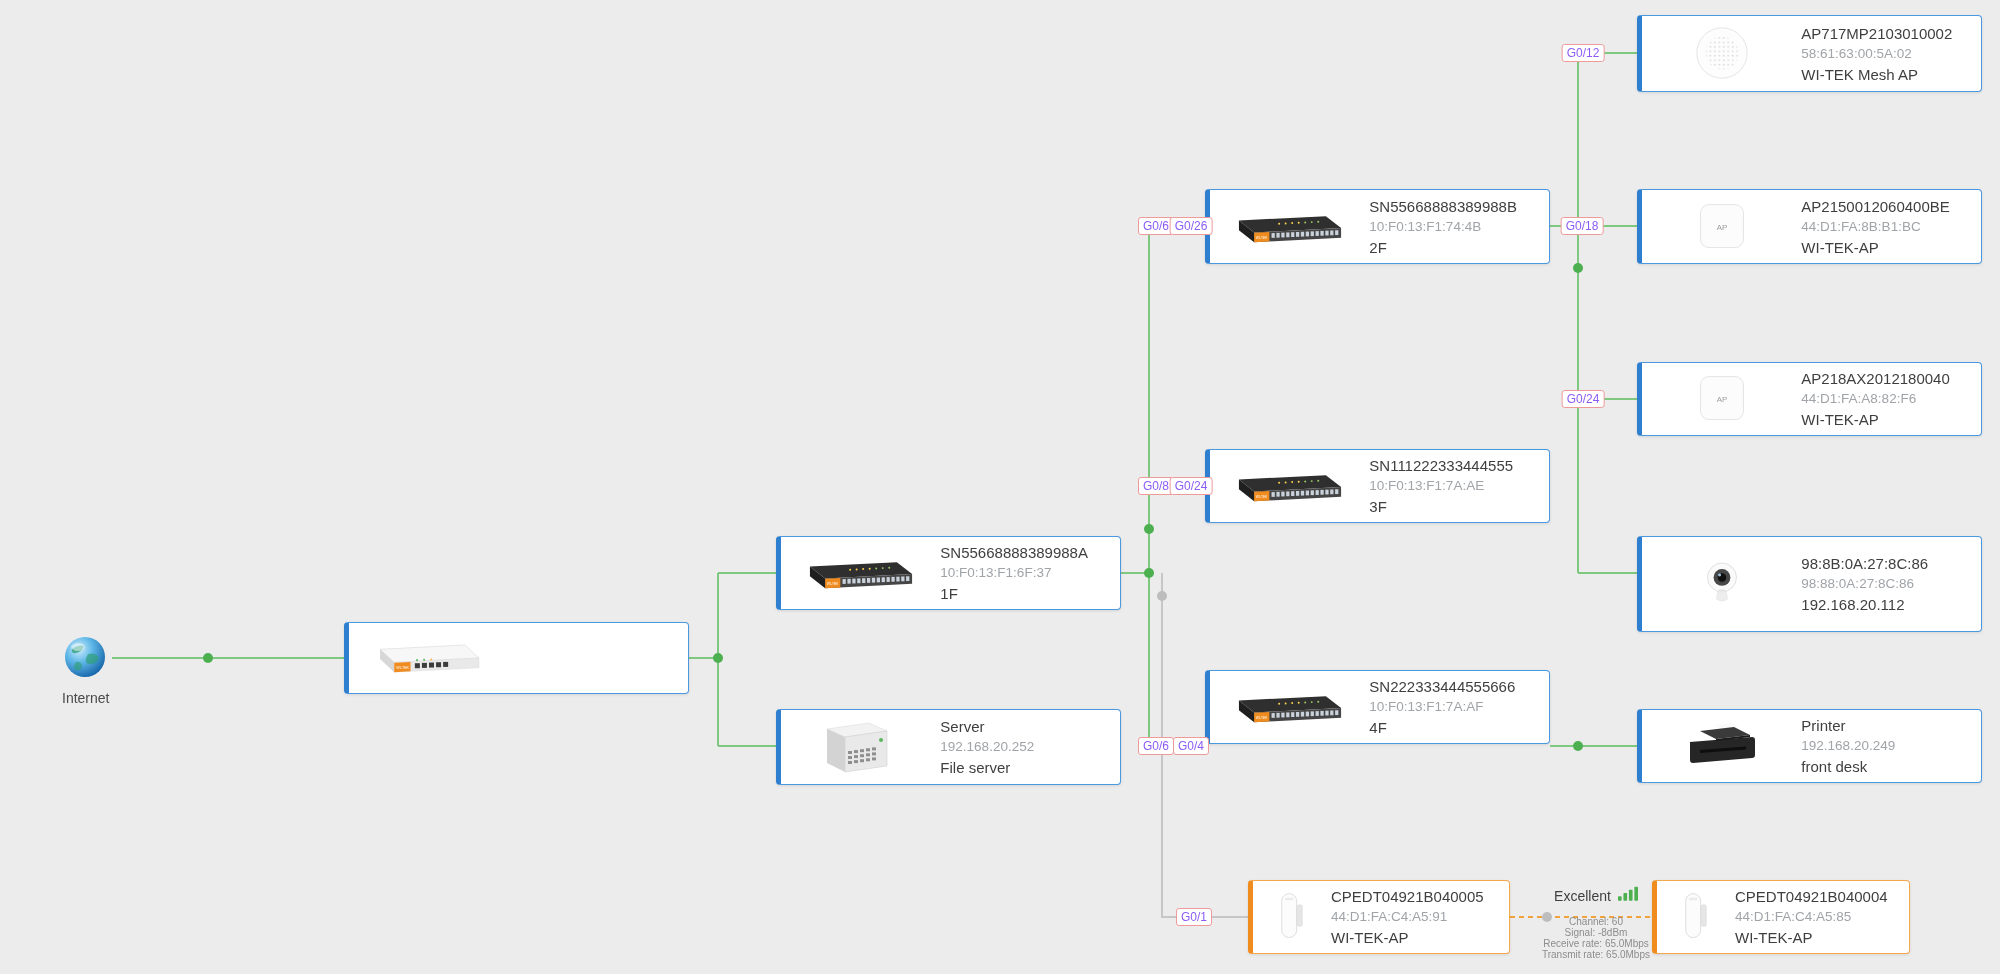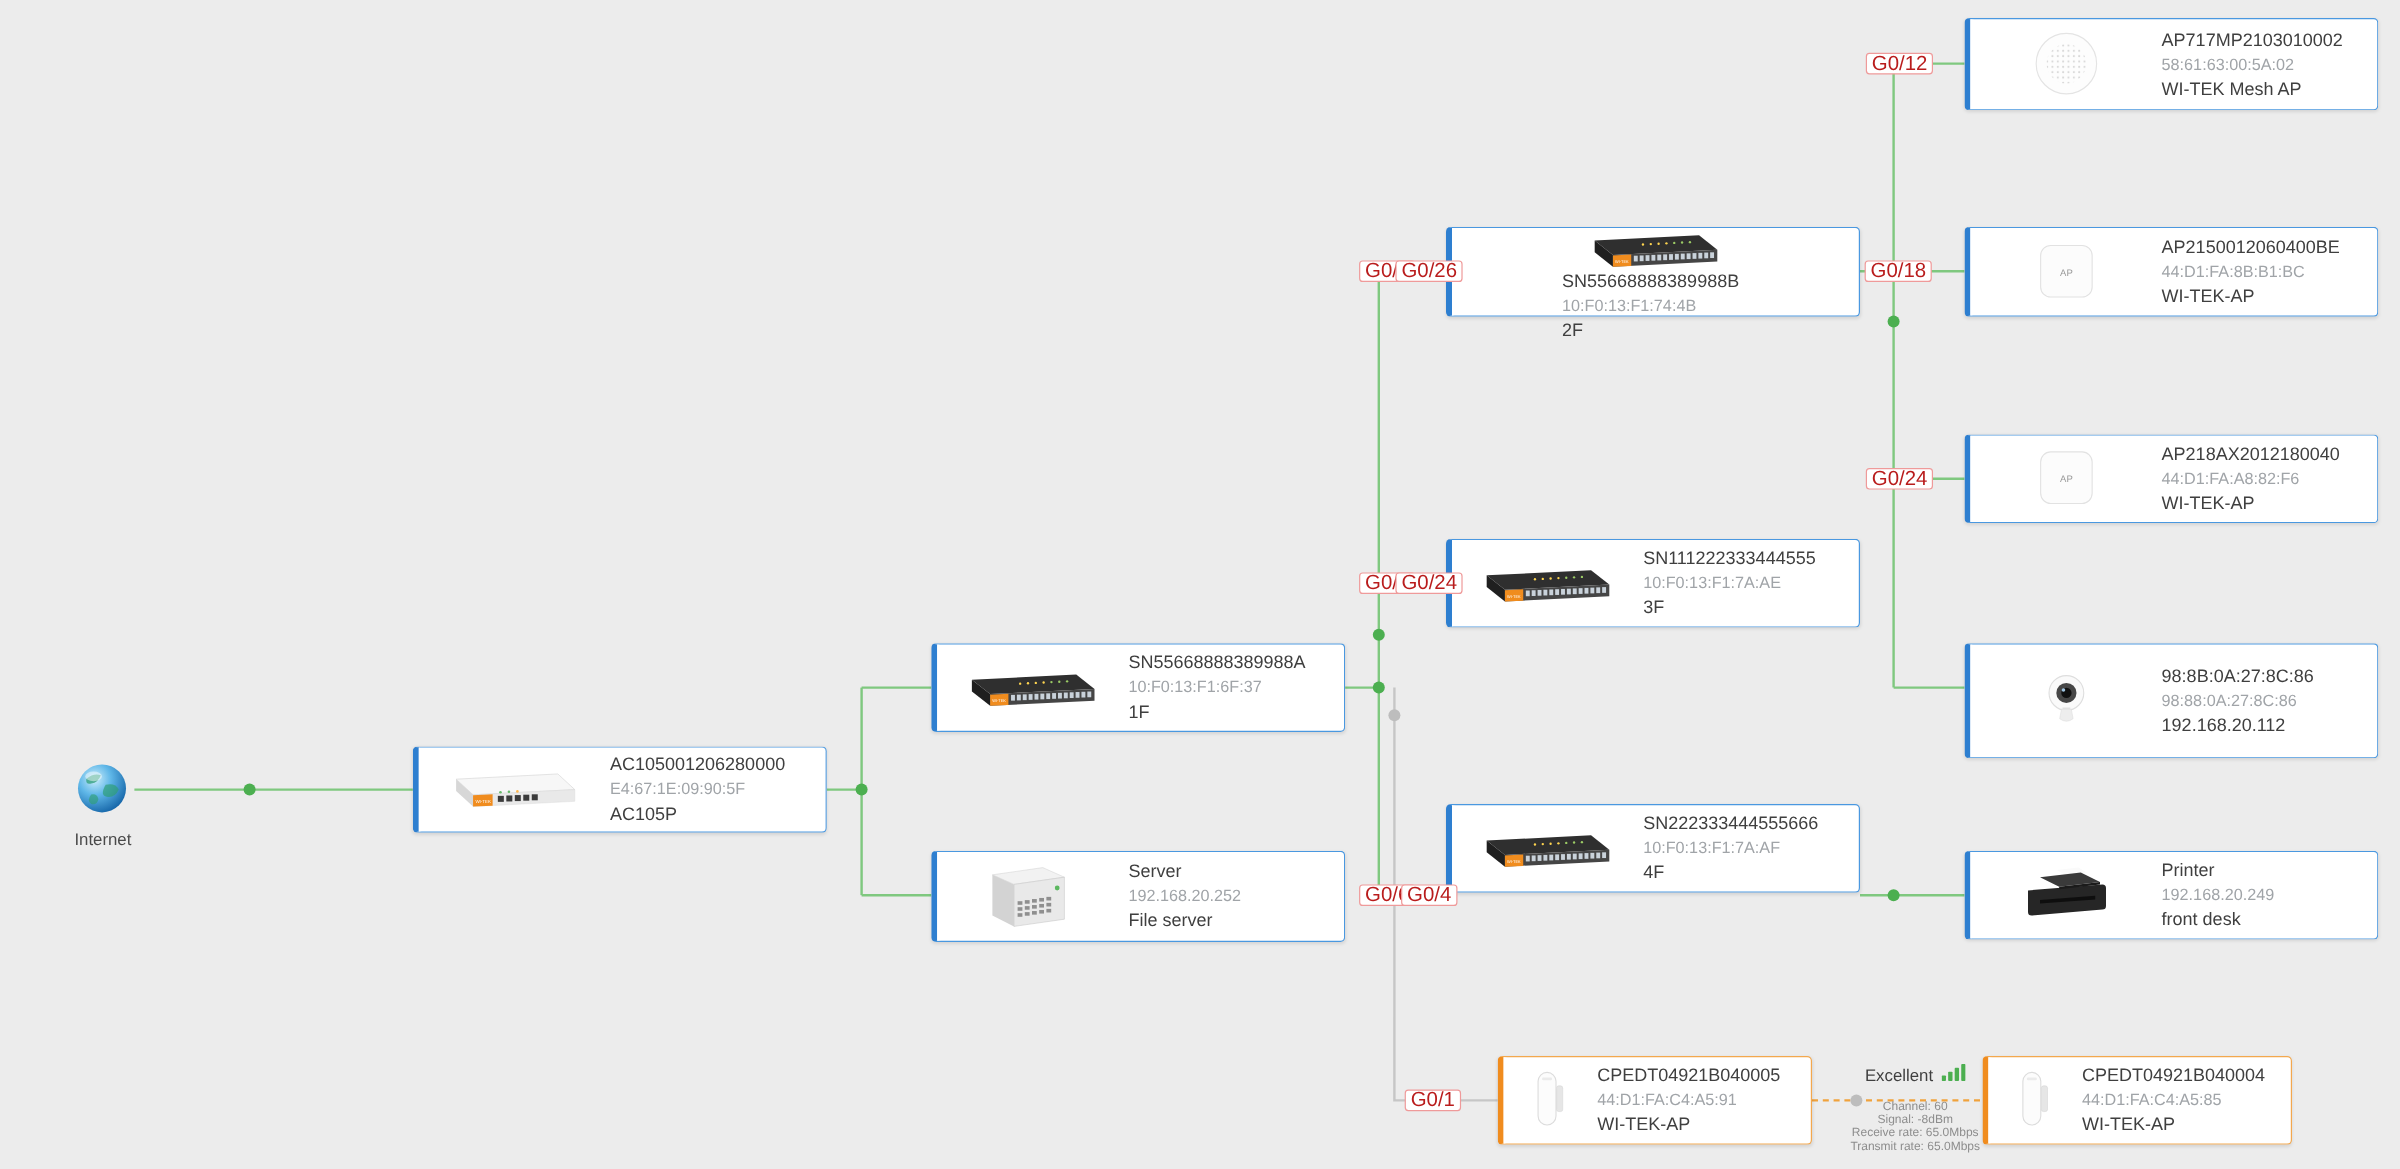--- a/index.html
+++ b/index.html
@@ -34,22 +34,22 @@
   .device-title{font-size:15px;color:#3f3f3f;line-height:21px;white-space:nowrap;overflow:hidden}
   .device-subtitle{font-size:13.5px;color:#a0a4a8;line-height:20px;white-space:nowrap;overflow:hidden}
   .device-label{font-size:15px;color:#3f3f3f;line-height:21px;white-space:nowrap;overflow:hidden}
 
   
   .port-badge{
     position:absolute;z-index:3;
     transform:translate(-50%,-50%);
     background:#fff;
     border:1px solid #ef9a9a;
-    color:#b91c1c;
-    font-size:17px;line-height:16px;
+    color:#8b5cf6;
+    font-size:12px;line-height:16px;
     padding:0 4px;border-radius:3px;
     white-space:nowrap;
   }
 
   
   .internet-node{position:absolute;left:62px;top:634px;width:46px;z-index:2;text-align:center;cursor:pointer}
   .internet-label{margin-top:6px;font-size:14px;color:#4a4a4a}
 
   
   .wireless-info{position:absolute;left:1596px;top:886px;transform:translateX(-50%);z-index:3;text-align:center;width:220px}
@@ -140,25 +140,20 @@
               <rect x="37" y="27.8" width="4.6" height="4.6"></rect>
               <rect x="43.5" y="27.5" width="4.6" height="4.6"></rect>
               <rect x="50" y="27.2" width="4.6" height="4.6"></rect>
               <rect x="56.5" y="26.9" width="4.6" height="4.6"></rect>
               <rect x="63" y="26.6" width="4.6" height="4.6"></rect>
             </g>
             <circle cx="39" cy="25" r="1" fill="#66bb6a"></circle>
             <circle cx="45.5" cy="24.7" r="1" fill="#66bb6a"></circle>
             <circle cx="52" cy="24.4" r="1" fill="#ffb74d"></circle>
           </svg>
-        </div>
-        <div class="device-text">
-          <div class="device-title">AC105001206280000</div>
-          <div class="device-subtitle">E4:67:1E:09:90:5F</div>
-          <div class="device-label">AC105P</div>
         </div>
       </div>
       <div class="device-card" style="left: 776px; top: 536px; width: 345px; height: 74px;">
         <div class="device-icon">
           <svg viewBox="0 0 100 46" width="112" height="50">
             <polygon points="3,17 83,13 97,24 17,28" fill="#2f2f2f"></polygon>
             <polygon points="17,28 97,24 97,33 17,37" fill="#454545"></polygon>
             <polygon points="3,17 17,28 17,37 3,26" fill="#1f1f1f"></polygon>
             <polygon points="17,28.4 31,27.7 31,36.4 17,37" fill="#f08c1e"></polygon>
             <text x="18.6" y="34.4" font-size="3" fill="#fff">WI-TEK</text>
@@ -222,21 +217,21 @@
               <rect x="61" y="39.4" width="4" height="3"></rect>
             </g>
           </svg>
         </div>
         <div class="device-text">
           <div class="device-title">Server</div>
           <div class="device-subtitle">192.168.20.252</div>
           <div class="device-label">File server</div>
         </div>
       </div>
-      <div class="device-card" style="left: 1205px; top: 189px; width: 345px; height: 75px; flex-direction: column;">
+      <div class="device-card" style="left: 1205px; top: 189px; width: 345px; height: 75px;">
         <div class="device-icon">
           <svg viewBox="0 0 100 46" width="112" height="50">
             <polygon points="3,17 83,13 97,24 17,28" fill="#2f2f2f"></polygon>
             <polygon points="17,28 97,24 97,33 17,37" fill="#454545"></polygon>
             <polygon points="3,17 17,28 17,37 3,26" fill="#1f1f1f"></polygon>
             <polygon points="17,28.4 31,27.7 31,36.4 17,37" fill="#f08c1e"></polygon>
             <text x="18.6" y="34.4" font-size="3" fill="#fff">WI-TEK</text>
             <g fill="#c9d2da">
               <rect x="33" y="28.6" width="3" height="4.4"></rect>
               <rect x="37.5" y="28.4" width="3" height="4.4"></rect>

